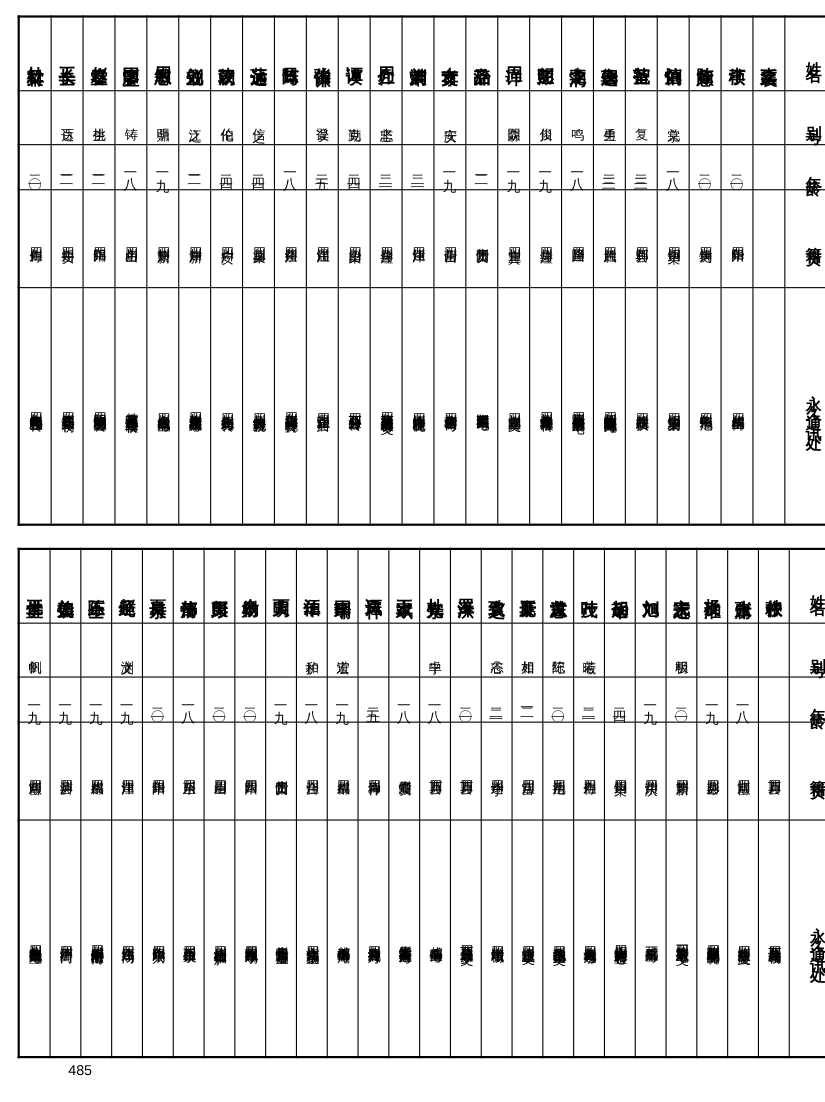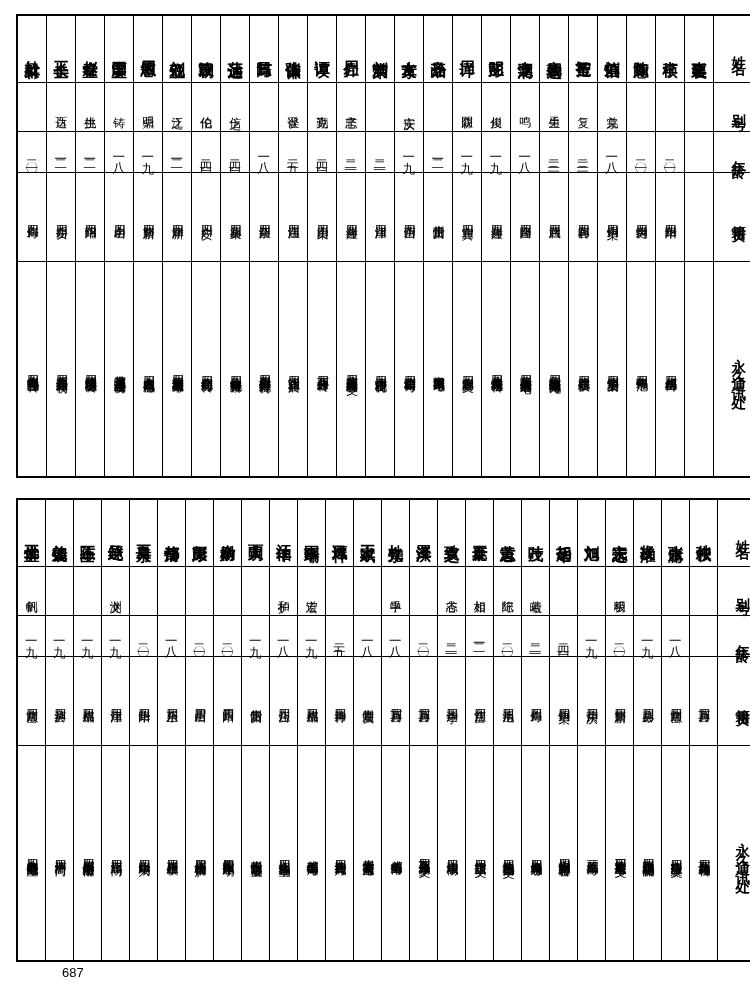--- a/index.html
+++ b/index.html
@@ -870,14 +870,14 @@
               <span class="v">四川万县黄祐柏场转</span>
             </td>
             <td class="label-col addr">
               <span class="v">永久通讯处</span>
             </td>
           </tr>
         </tbody>
     </table>
   </div>
 
-  <div class="pageno">687</div>
+  <div class="pageno">485</div>
 </div>
 
 </body></html>

